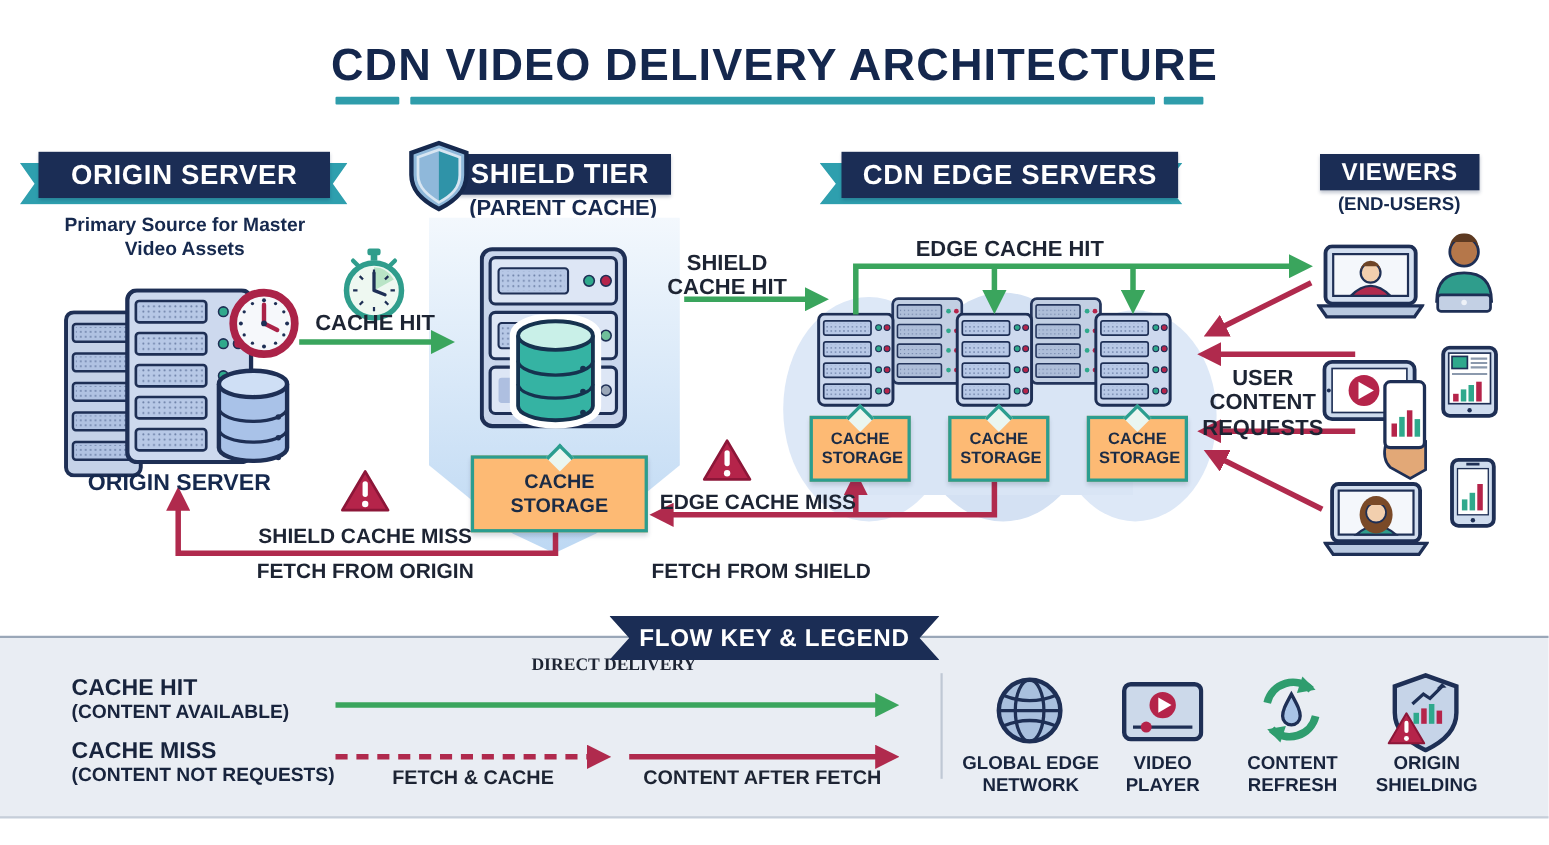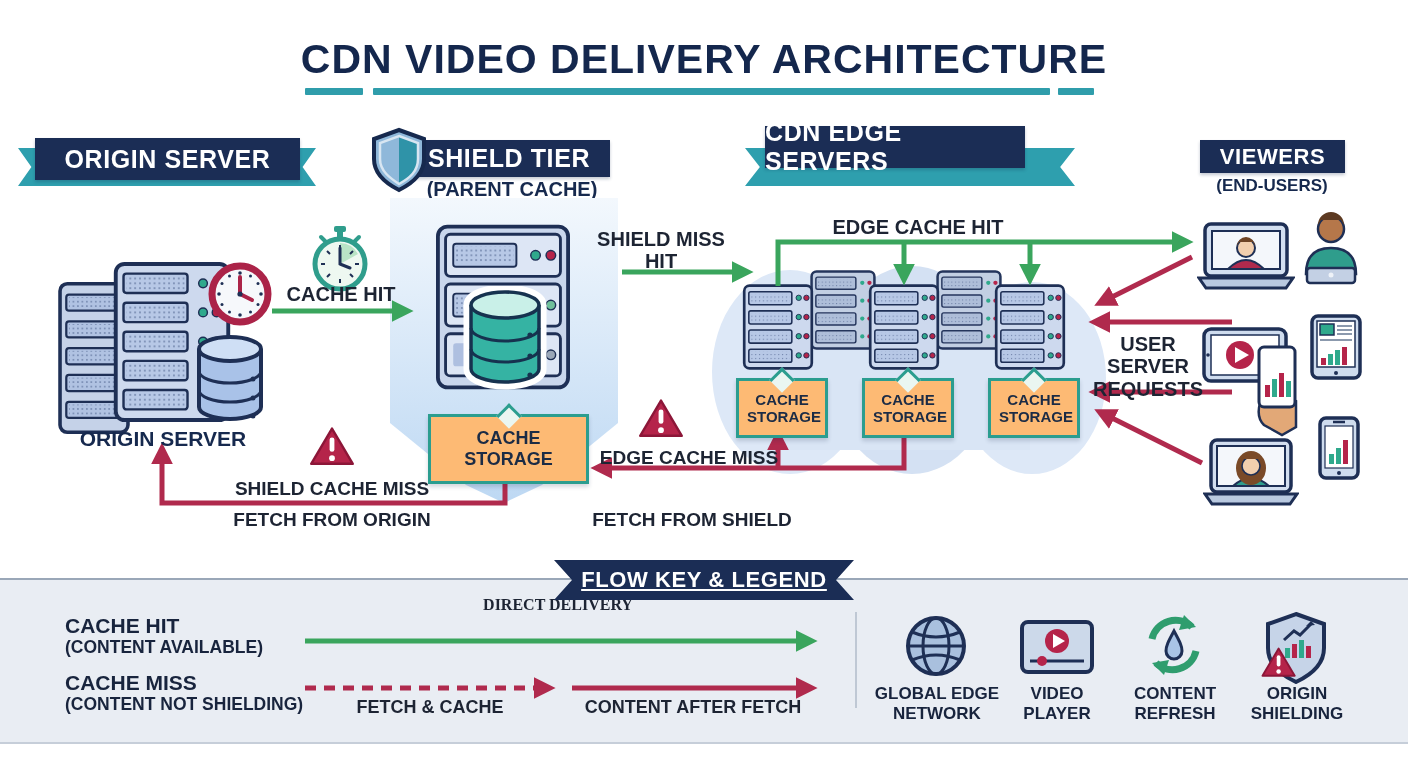--- a/index.html
+++ b/index.html
@@ -14,21 +14,21 @@
   
   .ribbon-tail{position:absolute;background:#2e9fae;
     clip-path:polygon(0 0,100% 0,95.5% 50%,100% 100%,0 100%,4.5% 50%);}
   .banner{position:absolute;background:#1b2d55;color:#fff;font-weight:800;
     display:flex;align-items:center;justify-content:center;letter-spacing:.6px;
     box-shadow:0 2px 3px rgba(20,40,80,.25);}
   .subhead{position:absolute;font-weight:800;color:#16294e;text-align:center;
     transform:translateX(-50%);}
   .legend-banner{position:absolute;background:#1b2d55;color:#fff;font-weight:800;
     display:flex;align-items:center;justify-content:center;letter-spacing:.6px;
-    clip-path:polygon(0 0,100% 0,94% 50%,100% 100%,0 100%,6% 50%);text-decoration:underline;}
+    clip-path:polygon(0 0,100% 0,94% 50%,100% 100%,0 100%,6% 50%);}
   
   .lbl{position:absolute;font-weight:800;color:#1d2433;text-align:center;
        line-height:1.12;transform:translateX(-50%);}
   .nowrap{white-space:nowrap;}
   .navy{color:#16294e;}
   
   .cachebox{position:absolute;background:#fdba74;border:3px solid #2b9d8f;
     display:flex;align-items:center;justify-content:center;text-align:center;
     font-weight:800;color:#1b2b45;box-shadow:0 3px 4px rgba(20,40,70,.18);z-index:4;}
   .cachebox .notch{position:absolute;top:-10px;left:50%;width:15px;height:15px;
@@ -189,31 +189,32 @@
     </g>
   </svg>
 
   <div class="title">CDN VIDEO DELIVERY ARCHITECTURE</div>
   <div class="tbar" style="left:305px;width:58px;"></div>
   <div class="tbar" style="left:373px;width:677px;"></div>
   <div class="tbar" style="left:1058px;width:36px;"></div>
 
   <div class="ribbon-tail z4" style="left:18px;top:148px;width:298px;height:38px;"></div>
   <div class="banner z5" style="left:35px;top:138px;width:265px;height:42px;font-size:25px;">ORIGIN SERVER</div>
+  <div class="subhead" style="left:168px;top:194px;width:230px;font-size:17.5px;line-height:1.25;font-weight:700;">Primary Source for Master Video Assets</div>
 
   <svg class="abs z5" style="left:368px;top:126px;" width="62" height="72">
     <path d="M31 4 L56 13 V33 c0 15 -11 24 -25 31 C17 57 6 48 6 33 V13 Z" fill="#8fb8da" stroke="#16294e" stroke-width="4"></path>
     <path d="M31 10 L50 17 V33 c0 12 -8 19 -19 25 Z" fill="#2f93a8"></path>
     <path d="M31 10 L50 17 V33 c0 12 -8 19 -19 25 C22 52 12 45 12 33 V17 Z" fill="none" stroke="#d8e6f2" stroke-width="2.5"></path>
   </svg>
   <div class="banner z4" style="left:408px;top:140px;width:202px;height:37px;font-size:25px;">SHIELD TIER</div>
   <div class="subhead" style="left:512px;top:178px;width:220px;font-size:20px;">(PARENT CACHE)</div>
 
   <div class="ribbon-tail z4" style="left:745px;top:148px;width:330px;height:38px;"></div>
-  <div class="banner z5" style="left:765px;top:126px;width:260px;height:42px;font-size:25px;">CDN EDGE SERVERS</div>
+  <div class="banner z5" style="left:765px;top:138px;width:306px;height:42px;font-size:25px;">CDN EDGE SERVERS</div>
 
   <div class="banner z5" style="left:1200px;top:140px;width:145px;height:33px;font-size:22px;">VIEWERS</div>
   <div class="subhead" style="left:1272px;top:176px;width:160px;font-size:17px;">(END-USERS)</div>
 
   <svg class="abs z2" style="left:58px;top:282px;" width="72" height="152">
       <use href="#server5p"></use>
     </svg>
   <svg class="abs z2" style="left:113px;top:262px;" width="118" height="160">
       <use href="#server5"></use>
     </svg>
@@ -272,21 +273,21 @@
     <path d="M11 42 a34 13 0 0 0 68 0 M11 63 a34 13 0 0 0 68 0" fill="none" stroke="#16324f" stroke-width="3"></path>
     <circle cx="70" cy="49" r="2.6" fill="#16324f"></circle>
       <circle cx="70" cy="70" r="2.6" fill="#16324f"></circle>
       <circle cx="70" cy="89" r="2.6" fill="#16324f"></circle>
   </svg>
   <div class="cachebox" style="left:428px;top:414px;width:155px;height:64px;font-size:18px;">
     <div class="notch"></div>
     <span style="width:105px;">CACHE STORAGE</span>
   </div>
 
-  <div class="lbl z4" style="left:661px;top:228px;width:140px;font-size:20px;">SHIELD MISS HIT</div>
+  <div class="lbl z4" style="left:661px;top:228px;width:140px;font-size:20px;">SHIELD CACHE HIT</div>
 
   <div class="lbl nowrap z4" style="left:918px;top:216px;font-size:20px;">EDGE CACHE HIT</div>
   <svg class="abs z2" style="left:810px;top:270px;" width="66" height="80">
       <use href="#server4b"></use>
     </svg>
   <svg class="abs z2" style="left:936px;top:270px;" width="66" height="80">
       <use href="#server4b"></use>
     </svg>
   <svg class="abs z3" style="left:742px;top:284px;" width="72" height="86">
       <use href="#server4"></use>
@@ -315,21 +316,21 @@
     </svg>
   <div class="lbl nowrap z4" style="left:332px;top:478px;font-size:19px;">SHIELD CACHE MISS</div>
   <div class="lbl nowrap z4" style="left:332px;top:509px;font-size:19px;">FETCH FROM ORIGIN</div>
 
   <svg class="abs z4" style="left:637px;top:396px;" width="48" height="46">
       <use href="#warn"></use>
     </svg>
   <div class="lbl nowrap z4" style="left:689px;top:447px;font-size:19px;">EDGE CACHE MISS</div>
   <div class="lbl nowrap z4" style="left:692px;top:479px;font-size:19px;margin-top:30px;">FETCH FROM SHIELD</div>
 
-  <div class="lbl z4" style="left:1148px;top:333px;width:112px;font-size:20px;">USER SERVER REQUESTS</div>
+  <div class="lbl z4" style="left:1148px;top:333px;width:112px;font-size:20px;">USER CONTENT REQUESTS</div>
 
   <svg class="abs z2" style="left:1197px;top:222px;" width="98" height="70">
     <rect x="8" y="2" width="82" height="52" rx="6" fill="#d3dff0" stroke="#1e2f55" stroke-width="3.5"></rect>
     <rect x="15" y="9" width="68" height="38" fill="#f4f7fb" stroke="#1e2f55" stroke-width="2"></rect>
     <path d="M31 47 q18 -18 36 0 z" fill="#b02a4d" stroke="#1e2f55" stroke-width="2"></path>
     <circle cx="49" cy="26" r="9" fill="#f2cfae" stroke="#1e2f55" stroke-width="2"></circle>
     <path d="M40 24 a9 9 0 0 1 18 0 l-2 -4 h-14 z" fill="#6e4426"></path>
     <path d="M2 56 h94 l-7 10 H9 Z" fill="#b9c9e0" stroke="#1e2f55" stroke-width="3"></path>
   </svg>
   <svg class="abs z2" style="left:1300px;top:212px;" width="62" height="86">
@@ -417,21 +418,21 @@
   </svg>
 
   <div class="band"></div>
   <div class="legend-banner z5" style="left:554px;top:560px;width:300px;height:40px;font-size:22px;">FLOW KEY &amp; LEGEND</div>
 
   <div class="legend-label" style="left:65px;top:614px;font-size:21px;z-index:2;">CACHE HIT</div>
   <div class="legend-label legend-sub" style="left:65px;top:637px;font-size:17.5px;z-index:2;">(CONTENT AVAILABLE)</div>
   <div class="lbl nowrap" style="left:558px;top:596px;font-size:16px;z-index:2;font-family:Liberation Serif, serif;">DIRECT DELIVERY</div>
 
   <div class="legend-label" style="left:65px;top:671px;font-size:21px;z-index:2;">CACHE MISS</div>
-  <div class="legend-label legend-sub" style="left:65px;top:694px;font-size:17.5px;z-index:2;">(CONTENT NOT SHIELDING)</div>
+  <div class="legend-label legend-sub" style="left:65px;top:694px;font-size:17.5px;z-index:2;">(CONTENT NOT REQUESTS)</div>
   <div class="lbl nowrap" style="left:430px;top:697px;font-size:18px;z-index:2;">FETCH &amp; CACHE</div>
   <div class="lbl nowrap" style="left:693px;top:697px;font-size:18px;z-index:2;">CONTENT AFTER FETCH</div>
 
   <div class="vdivider" style="left:855px;top:612px;height:96px;z-index:2;"></div>
 
   <svg class="abs z2" style="left:904px;top:614px;" width="64" height="64">
     <circle cx="32" cy="32" r="28" fill="#a9c0de" stroke="#1e2f55" stroke-width="4"></circle>
     <ellipse cx="32" cy="32" rx="13" ry="28" fill="none" stroke="#1e2f55" stroke-width="3"></ellipse>
     <path d="M4 32 h56" stroke="#1e2f55" stroke-width="3"></path>
     <path d="M8 18 q24 10 48 0 M8 46 q24 -10 48 0" fill="none" stroke="#1e2f55" stroke-width="3"></path>

